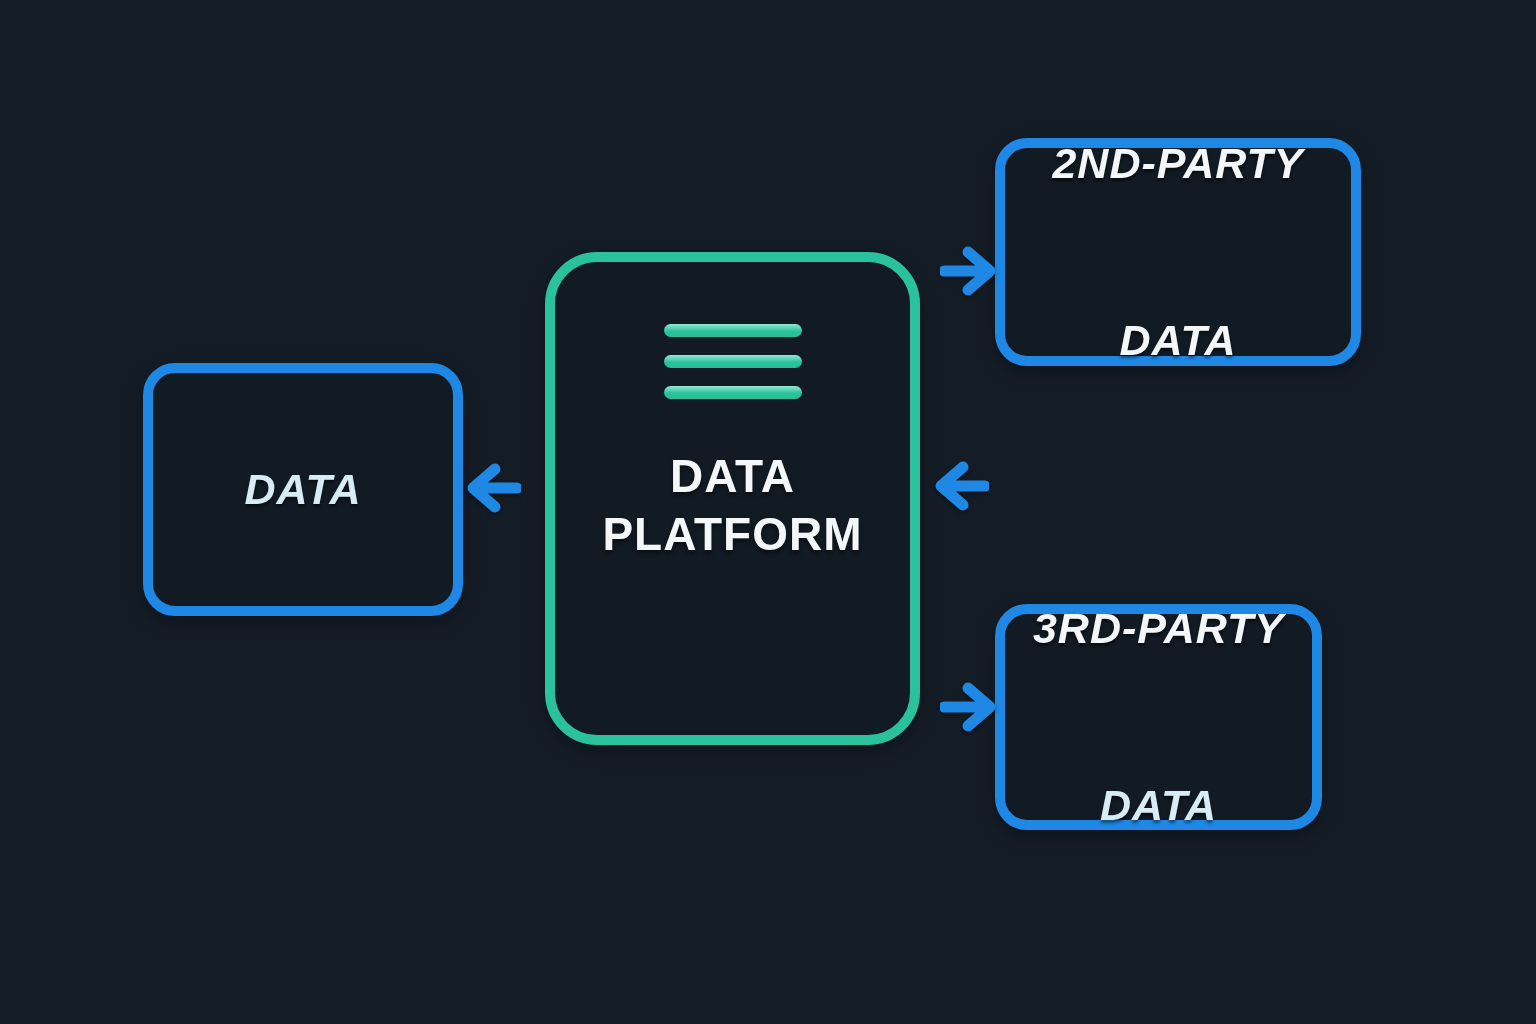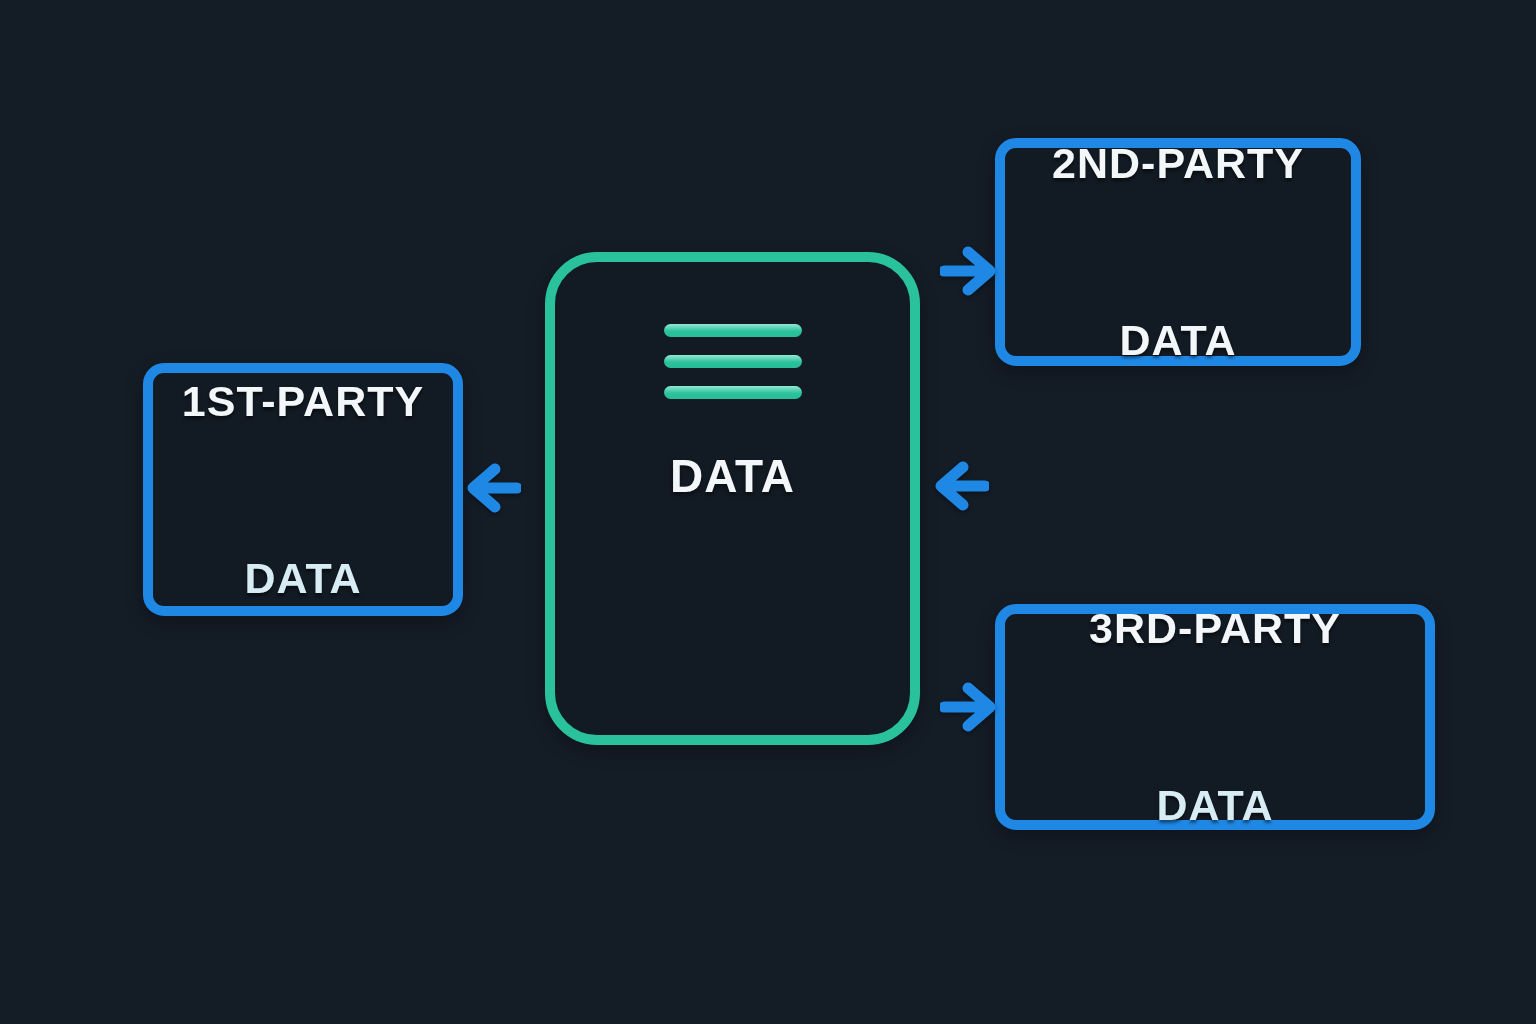--- a/index.html
+++ b/index.html
@@ -18,27 +18,27 @@
     position: absolute;
     box-sizing: border-box;
     background: var(--box-fill, #121a23);
     display: flex;
     flex-direction: column;
     justify-content: center;
     align-items: center;
     text-align: center;
     box-shadow: 0 6px 18px rgba(0,0,0,0.28);
   }
-  .node.blue   { border: 10px solid var(--blue, #1f87e4); border-radius: 21px; }
+  .node.blue   { border: 10px solid var(--blue, #1f87e4); border-radius: 32px; font-style: italic; }
   .node.green  { border: 10px solid var(--green, #2ac19d); border-radius: 52px; }
 
   .node-first  { left: 143px; top: 363px; width: 320px; height: 253px; }
   .node-center { left: 545px; top: 252px; width: 375px; height: 493px; }
   .node-second { left: 995px; top: 138px; width: 366px; height: 228px; }
-  .node-third  { left: 995px; top: 604px; width: 440px; height: 226px; }
+  .node-third  { left: 995px; top: 604px; width: 327px; height: 226px; }
 
   .label {
     font-weight: 700;
     font-size: 43px;
     line-height: 59px;
     letter-spacing: 1px;
     color: var(--text-white, #f4f7f9);
     text-shadow: 0 3px 3px rgba(0,0,0,0.45);
     white-space: pre;
   }
@@ -87,33 +87,33 @@
   .arrow-center { left: 933px; top: 461px; }
   .arrow-third  { left: 940px; top: 682px; }
 </style>
 </head>
 <body>
 
 <div class="canvas">
 
   <div class="node blue node-first">
     <div class="label">
-      <span class="line">1ST-PARTY</span>
       <span class="line ice">DATA</span>
     </div>
   </div>
 
   <div class="node green node-center">
     <div class="menu-icon">
       <div class="menu-line"></div>
       <div class="menu-line"></div>
       <div class="menu-line"></div>
     </div>
     <div class="center-text">
       <span class="line">DATA</span>
+      <span class="line">PLATFORM</span>
     </div>
   </div>
 
   <div class="node blue node-second">
     <div class="label">
       <span class="line">2ND-PARTY</span>
       <span class="line">DATA</span>
     </div>
   </div>
 

